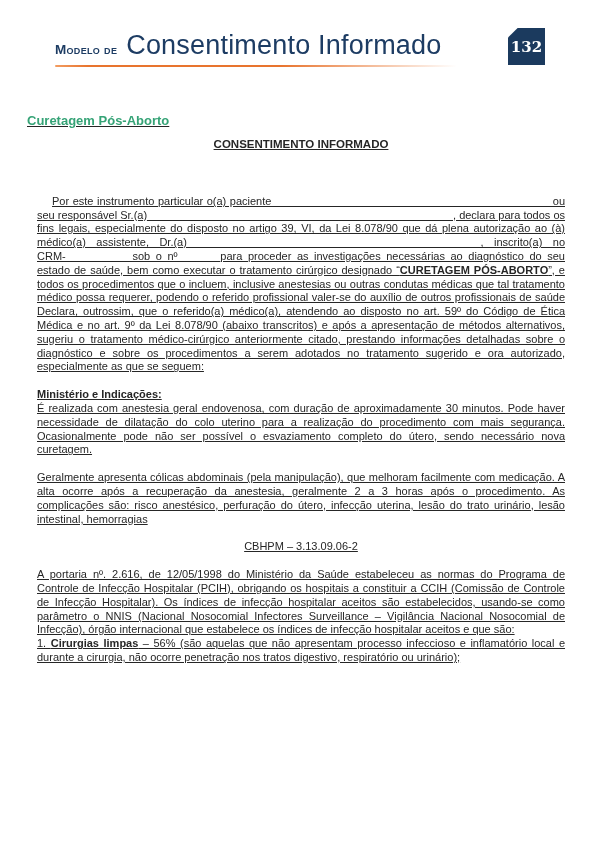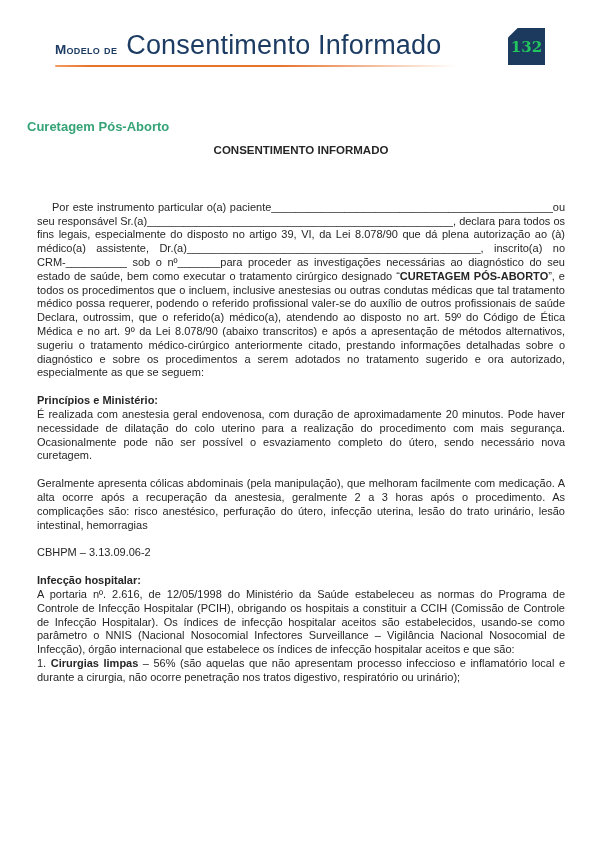--- a/index.html
+++ b/index.html
@@ -14,34 +14,34 @@
   }
   .kicker { font-size:13.5px; font-weight:700; font-variant:small-caps; letter-spacing:.3px; }
   .headline { font-size:27px; font-weight:400; letter-spacing:.2px; }
   .rule {
     position:absolute; left:55px; top:65px; width:410px; height:2px; border-radius:1px;
     background:linear-gradient(90deg, rgba(240,140,70,.85) 0%, #e8742e 8%, #e8742e 55%, rgba(232,116,46,0) 98%);
   }
   .badge {
     position:absolute; left:508px; top:28px; width:37px; height:37px;
     background:#1b3a5e; clip-path:polygon(26% 0,100% 0,100% 100%,0 100%,0 26%);
-    color:#22c55e; display:flex; align-items:center; justify-content:center;
+    color:#ffffff; display:flex; align-items:center; justify-content:center;
     font-family:"DejaVu Serif","Liberation Serif",serif; font-size:15px; font-weight:700;
   }
   
   .content {
-    position:absolute; left:37px; top:119px; width:528px;
-    font-size:11px; line-height:13.8px; color:#262626; text-align:justify;
+    position:absolute; left:37px; top:113px; width:528px;
+    font-size:11px; line-height:13.8px; color:#262626; text-align:justify;text-decoration:underline;
   }
   .topic { color:#35a376; font-weight:700; font-size:13px; line-height:15px; margin-left:-10px; text-align:left; }
   .doc-title { text-align:center; font-weight:700; font-size:11.5px; margin-top:10px; }
   .intro { margin-top:43px; text-indent:15px; }
   .sect { margin-top:14px; }
   .sect-h { font-weight:700; text-align:left; }
-  .codes { margin-top:14px; text-align:left; }
+  .codes { margin-top:14px; text-align:center; }
   .b { font-weight:700; }
 </style>
 </head>
 <body>
 
 <div class="page">
 
   <div class="header-row">
     <span class="kicker">Modelo de</span>
     <span class="headline">Consentimento Informado</span>
@@ -53,32 +53,31 @@
 
   <div class="content">
 
     <div class="topic">Curetagem Pós-Aborto</div>
 
     <div class="doc-title">CONSENTIMENTO INFORMADO</div>
 
     <p class="intro"><span>Por este instrumento particular o(a) paciente______________________________________________ou seu responsável Sr.(a)__________________________________________________, declara para todos os fins legais, especialmente do disposto no artigo 39, VI, da Lei 8.078/90 que dá plena autorização ao (à) médico(a) assistente, Dr.(a)________________________________________________, inscrito(a) no CRM-__________ sob o nº_______para proceder as investigações necessárias ao diagnóstico do seu estado de saúde, bem como executar o tratamento cirúrgico designado “</span><span class="b">CURETAGEM PÓS-ABORTO</span><span>”, e todos os procedimentos que o incluem, inclusive anestesias ou outras condutas médicas que tal tratamento médico possa requerer, podendo o referido profissional valer-se do auxílio de outros profissionais de saúde Declara, outrossim, que o referido(a) médico(a), atendendo ao disposto no art. 59º do Código de Ética Médica e no art. 9º da Lei 8.078/90 (abaixo transcritos) e após a apresentação de métodos alternativos, sugeriu o tratamento médico-cirúrgico anteriormente citado, prestando informações detalhadas sobre o diagnóstico e sobre os procedimentos a serem adotados no tratamento sugerido e ora autorizado, especialmente as que se seguem:</span></p>
 
     <div class="sect">
-      <div class="sect-h">Princípios e Ministério:</div>
-      <div>É realizada com anestesia geral endovenosa, com duração de aproximadamente 20 minutos. Pode haver necessidade de dilatação do colo uterino para a realização do procedimento com mais segurança. Ocasionalmente pode não ser possível o esvaziamento completo do útero, sendo necessário nova curetagem.</div>
+      <div class="sect-h">Ministério e Indicações:</div>
+      <div>É realizada com anestesia geral endovenosa, com duração de aproximadamente 30 minutos. Pode haver necessidade de dilatação do colo uterino para a realização do procedimento com mais segurança. Ocasionalmente pode não ser possível o esvaziamento completo do útero, sendo necessário nova curetagem.</div>
     </div>
 
     <div class="sect">
       <div>Geralmente apresenta cólicas abdominais (pela manipulação), que melhoram facilmente com medicação. A alta ocorre após a recuperação da anestesia, geralmente 2 a 3 horas após o procedimento. As complicações são: risco anestésico, perfuração do útero, infecção uterina, lesão do trato urinário, lesão intestinal, hemorragias</div>
     </div>
 
     <div class="codes">
       <div>CBHPM – 3.13.09.06-2</div>
     </div>
 
     <div class="sect">
-      <div class="sect-h">Infecção hospitalar:</div>
       <div>A portaria nº. 2.616, de 12/05/1998 do Ministério da Saúde estabeleceu as normas do Programa de Controle de Infecção Hospitalar (PCIH), obrigando os hospitais a constituir a CCIH (Comissão de Controle de Infecção Hospitalar). Os índices de infecção hospitalar aceitos são estabelecidos, usando-se como parâmetro o NNIS (Nacional Nosocomial Infectores Surveillance – Vigilância Nacional Nosocomial de Infecção), órgão internacional que estabelece os índices de infecção hospitalar aceitos e que são:</div>
       <div><span>1. </span><span class="b">Cirurgias limpas</span><span> – 56% (são aquelas que não apresentam processo infeccioso e inflamatório local e durante a cirurgia, não ocorre penetração nos tratos digestivo, respiratório ou urinário);</span></div>
     </div>
 
   </div>
 </div>
 
 </body></html>

